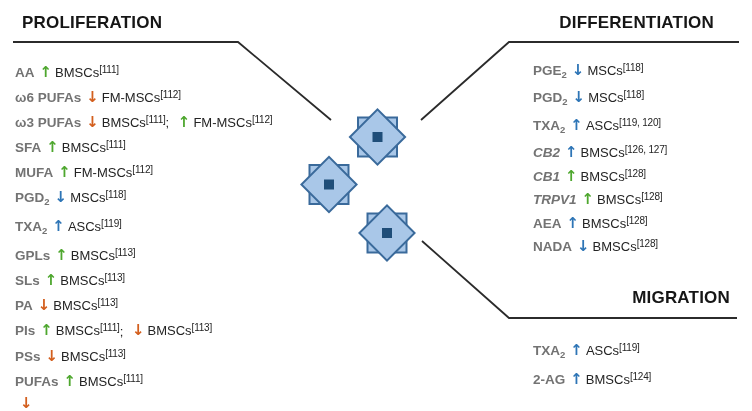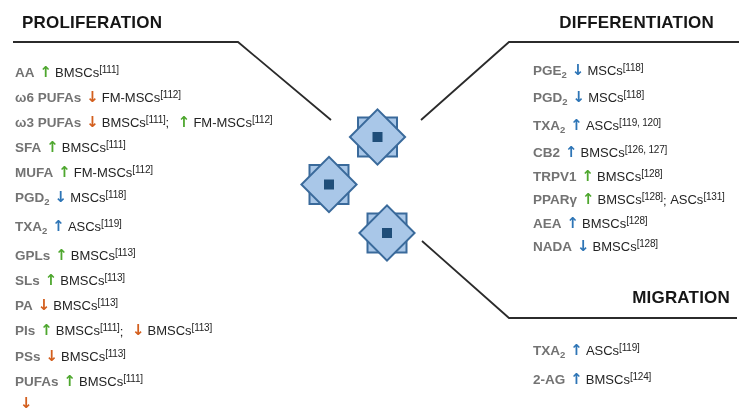--- a/index.html
+++ b/index.html
@@ -9,21 +9,21 @@
   #hdr-proliferation{left:22px;top:13px;}
   #hdr-differentiation{right:38px;top:13px;}
   #hdr-migration{right:22px;top:288px;}
   svg.overlay{position:absolute;left:0;top:0;width:752px;height:411px;}
   .list{position:absolute;white-space:nowrap;}
   #list-proliferation{left:15px;top:58px;line-height:21.6px;}
   #list-differentiation{left:533px;top:57px;line-height:20px;}
   #list-migration{left:533px;top:336px;line-height:21.5px;}
   .row{white-space:nowrap;}
   .label{font-weight:700;font-size:13.5px;color:#737373;margin-top:9px;}
-  .label.italic{}
+  .label.italic{font-style:italic;}
   .sub{font-size:9.5px;font-weight:700;vertical-align:-3px;}
   .arrow{font-family:"DejaVu Sans",sans-serif;font-weight:700;font-size:15px;margin:0 3px 0 5px;}
   .target{font-size:13px;color:#242424;}
   .sup{font-size:10px;vertical-align:4.5px;letter-spacing:-.2px;}
   .sep{font-size:13px;color:#242424;}
 </style>
 </head>
 <body>
 
 <div id="figure">
@@ -69,22 +69,22 @@
       <div class="row"><span class="label">PIs</span><span class="arrow" style="color: rgb(78, 167, 46);">↑</span><span class="target">BMSCs<span class="sup">[111]</span></span><span class="sep">;&nbsp;</span><span class="arrow" style="color: rgb(211, 95, 30);">↓</span><span class="target">BMSCs<span class="sup">[113]</span></span></div>
       <div class="row"><span class="label">PSs</span><span class="arrow" style="color: rgb(211, 95, 30);">↓</span><span class="target">BMSCs<span class="sup">[113]</span></span></div>
       <div class="row"><span class="label">PUFAs</span><span class="arrow" style="color: rgb(78, 167, 46);">↑</span><span class="target">BMSCs<span class="sup">[111]</span></span></div>
       <div class="row"><span class="arrow" style="color: rgb(211, 95, 30);">↓</span></div>
     </div>
   <div id="list-differentiation" class="list">
       <div class="row"><span class="label">PGE<span class="sub">2</span></span><span class="arrow" style="color: rgb(46, 117, 182);">↓</span><span class="target">MSCs<span class="sup">[118]</span></span></div>
       <div class="row"><span class="label">PGD<span class="sub">2</span></span><span class="arrow" style="color: rgb(46, 117, 182);">↓</span><span class="target">MSCs<span class="sup">[118]</span></span></div>
       <div class="row"><span class="label">TXA<span class="sub">2</span></span><span class="arrow" style="color: rgb(46, 117, 182);">↑</span><span class="target">ASCs<span class="sup">[119, 120]</span></span></div>
       <div class="row"><span class="label italic">CB2</span><span class="arrow" style="color: rgb(46, 117, 182);">↑</span><span class="target">BMSCs<span class="sup">[126, 127]</span></span></div>
+      <div class="row"><span class="label italic">CB1</span><span class="arrow" style="color: rgb(78, 167, 46);">↑</span><span class="target">BMSCs<span class="sup">[128]</span></span></div>
       <div class="row"><span class="label italic">TRPV1</span><span class="arrow" style="color: rgb(78, 167, 46);">↑</span><span class="target">BMSCs<span class="sup">[128]</span></span></div>
-      <div class="row"><span class="label italic">PPARγ</span><span class="arrow" style="color: rgb(78, 167, 46);">↑</span><span class="target">BMSCs<span class="sup">[128]</span></span><span class="sep">;&nbsp;</span><span class="target">ASCs<span class="sup">[131]</span></span></div>
       <div class="row"><span class="label">AEA</span><span class="arrow" style="color: rgb(46, 117, 182);">↑</span><span class="target">BMSCs<span class="sup">[128]</span></span></div>
       <div class="row"><span class="label">NADA</span><span class="arrow" style="color: rgb(46, 117, 182);">↓</span><span class="target">BMSCs<span class="sup">[128]</span></span></div>
     </div>
   <div id="list-migration" class="list">
       <div class="row"><span class="label">TXA<span class="sub">2</span></span><span class="arrow" style="color: rgb(46, 117, 182);">↑</span><span class="target">ASCs<span class="sup">[119]</span></span></div>
       <div class="row"><span class="label">2-AG</span><span class="arrow" style="color: rgb(46, 117, 182);">↑</span><span class="target">BMSCs<span class="sup">[124]</span></span></div>
     </div>
 
 </div>
 

